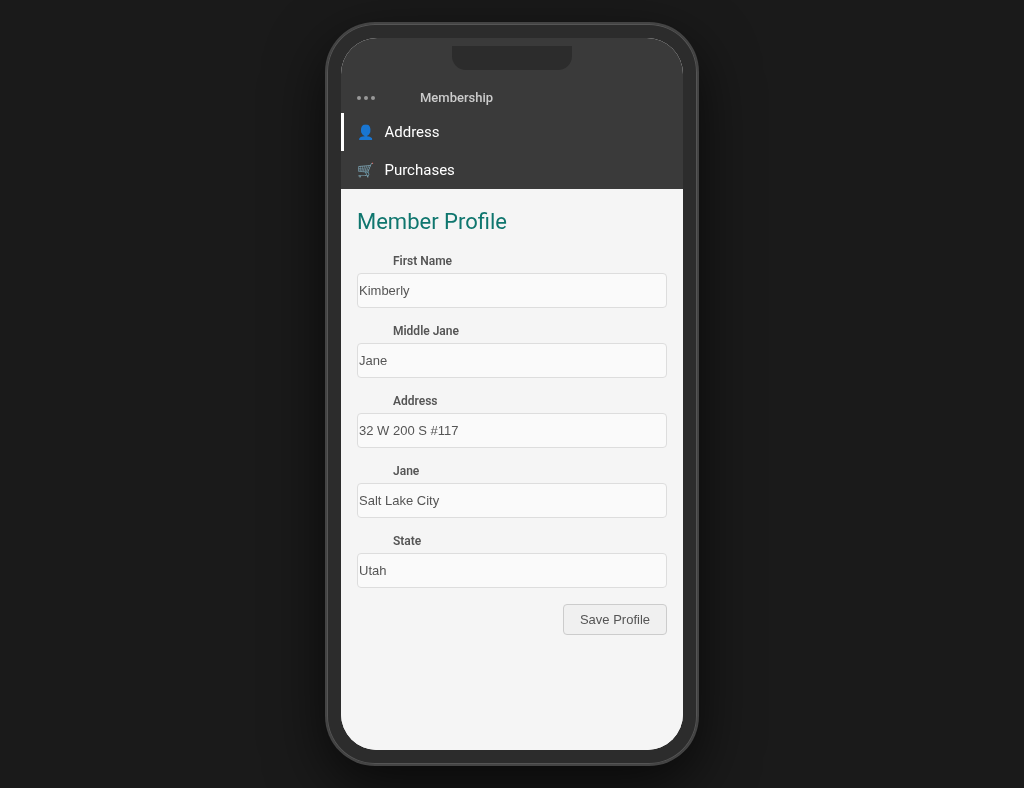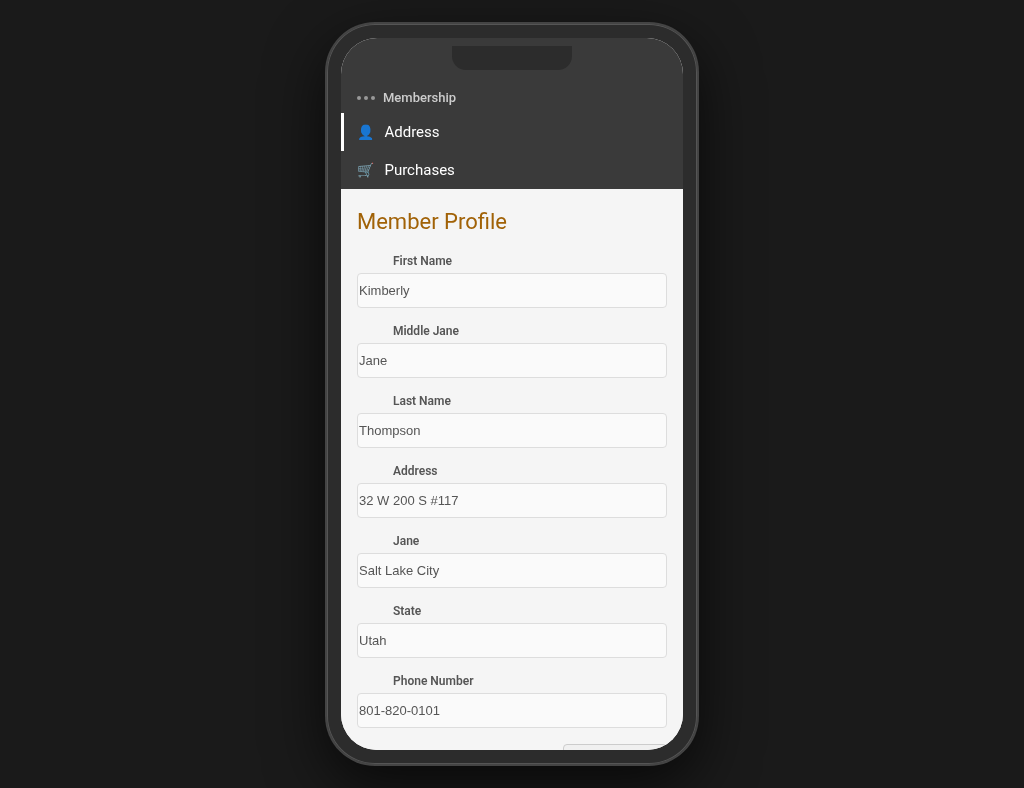--- a/index.html
+++ b/index.html
@@ -54,20 +54,21 @@
       background: #3a3a3a;
       padding: 44px 0 0 0;
       flex-shrink: 0;
     }
 
     .membership-bar {
       display: flex;
       align-items: center;
       padding: 8px 16px;
       background: #3a3a3a;
+      gap: 37px;
     }
 
     .membership-dots {
       display: flex;
       gap: 3px;
       margin-right: 8px;
     }
 
     .membership-dots span {
       width: 4px;
@@ -107,21 +108,21 @@
     .content-area {
       flex: 1;
       background: #f5f5f5;
       overflow-y: auto;
       padding: 20px 16px 16px 16px;
     }
 
     .page-title {
       font-size: 22px;
       font-weight: 400;
-      color: #a16207;
+      color: #0f766e;
       margin-bottom: 20px;
     }
 
     .form-group {
       margin-bottom: 16px;
     }
 
     .form-label {
       display: block;
       font-size: 12px;
@@ -193,44 +194,36 @@
       <div class="form-group">
         <label class="form-label">First Name</label>
         <input class="form-input" type="text" value="Kimberly" style="">
       </div>
 
       <div class="form-group">
         <label class="form-label">Middle Jane</label>
         <input class="form-input" type="text" value="Jane" style="">
       </div>
 
-      <div class="form-group">
-        <label class="form-label">Last Name</label>
-        <input class="form-input" type="text" value="Thompson" style="">
-      </div>
 
       <div class="form-group">
         <label class="form-label">Address</label>
         <input class="form-input" type="text" value="32 W 200 S #117" style="">
       </div>
 
       <div class="form-group">
         <label class="form-label">Jane</label>
         <input class="form-input" type="text" value="Salt Lake City" style="">
       </div>
 
       <div class="form-group">
         <label class="form-label">State</label>
         <input class="form-input" type="text" value="Utah" style="">
       </div>
 
-      <div class="form-group">
-        <label class="form-label">Phone Number</label>
-        <input class="form-input" type="text" value="801-820-0101" style="">
-      </div>
 
       <div class="save-btn-row">
         <button class="save-btn">Save Profile</button>
       </div>
     </div>
 
   </div>
 </div>
 
 </body></html>

